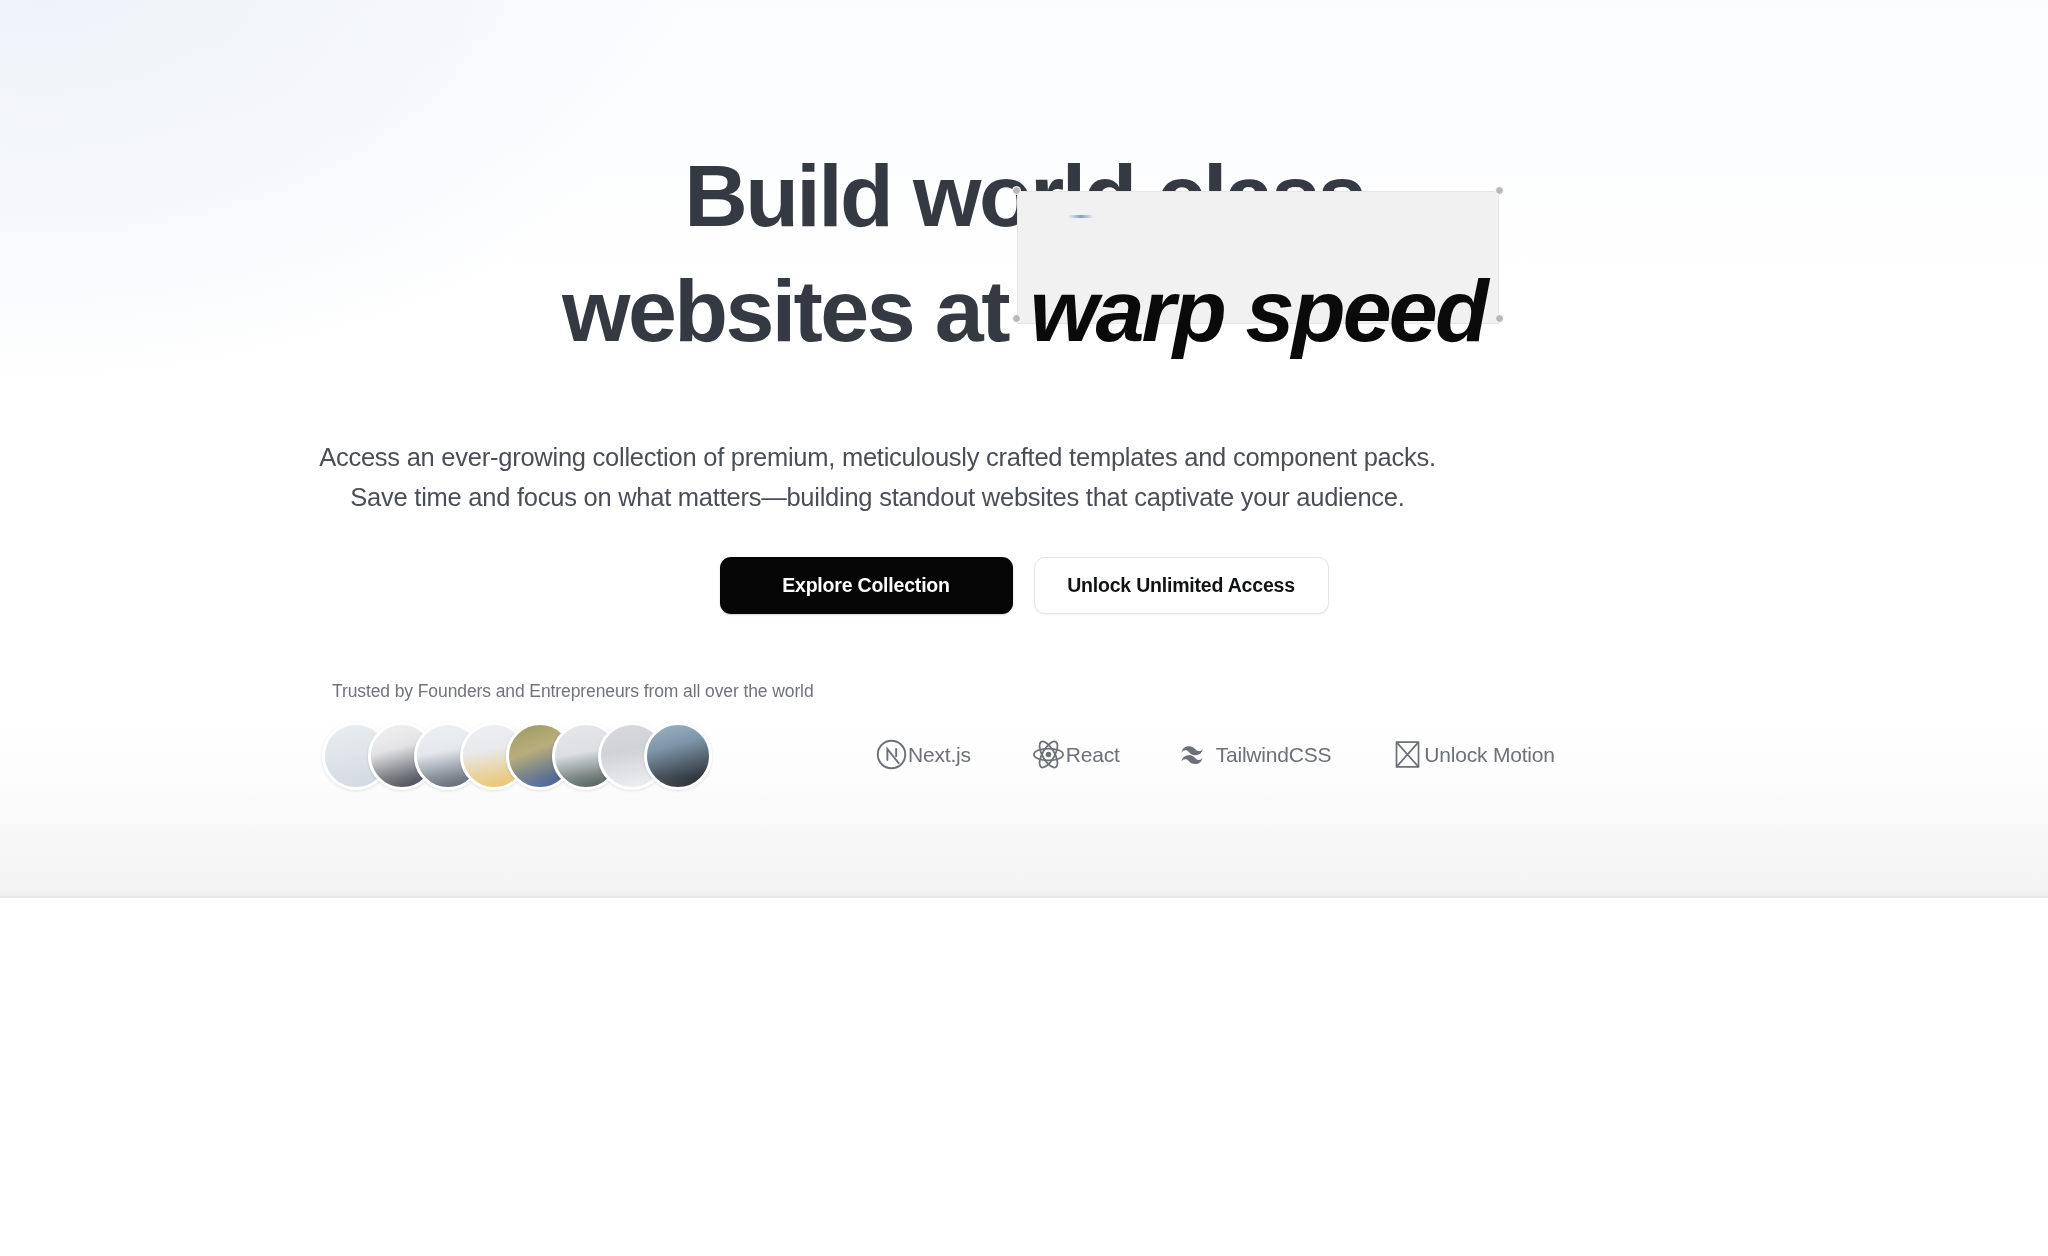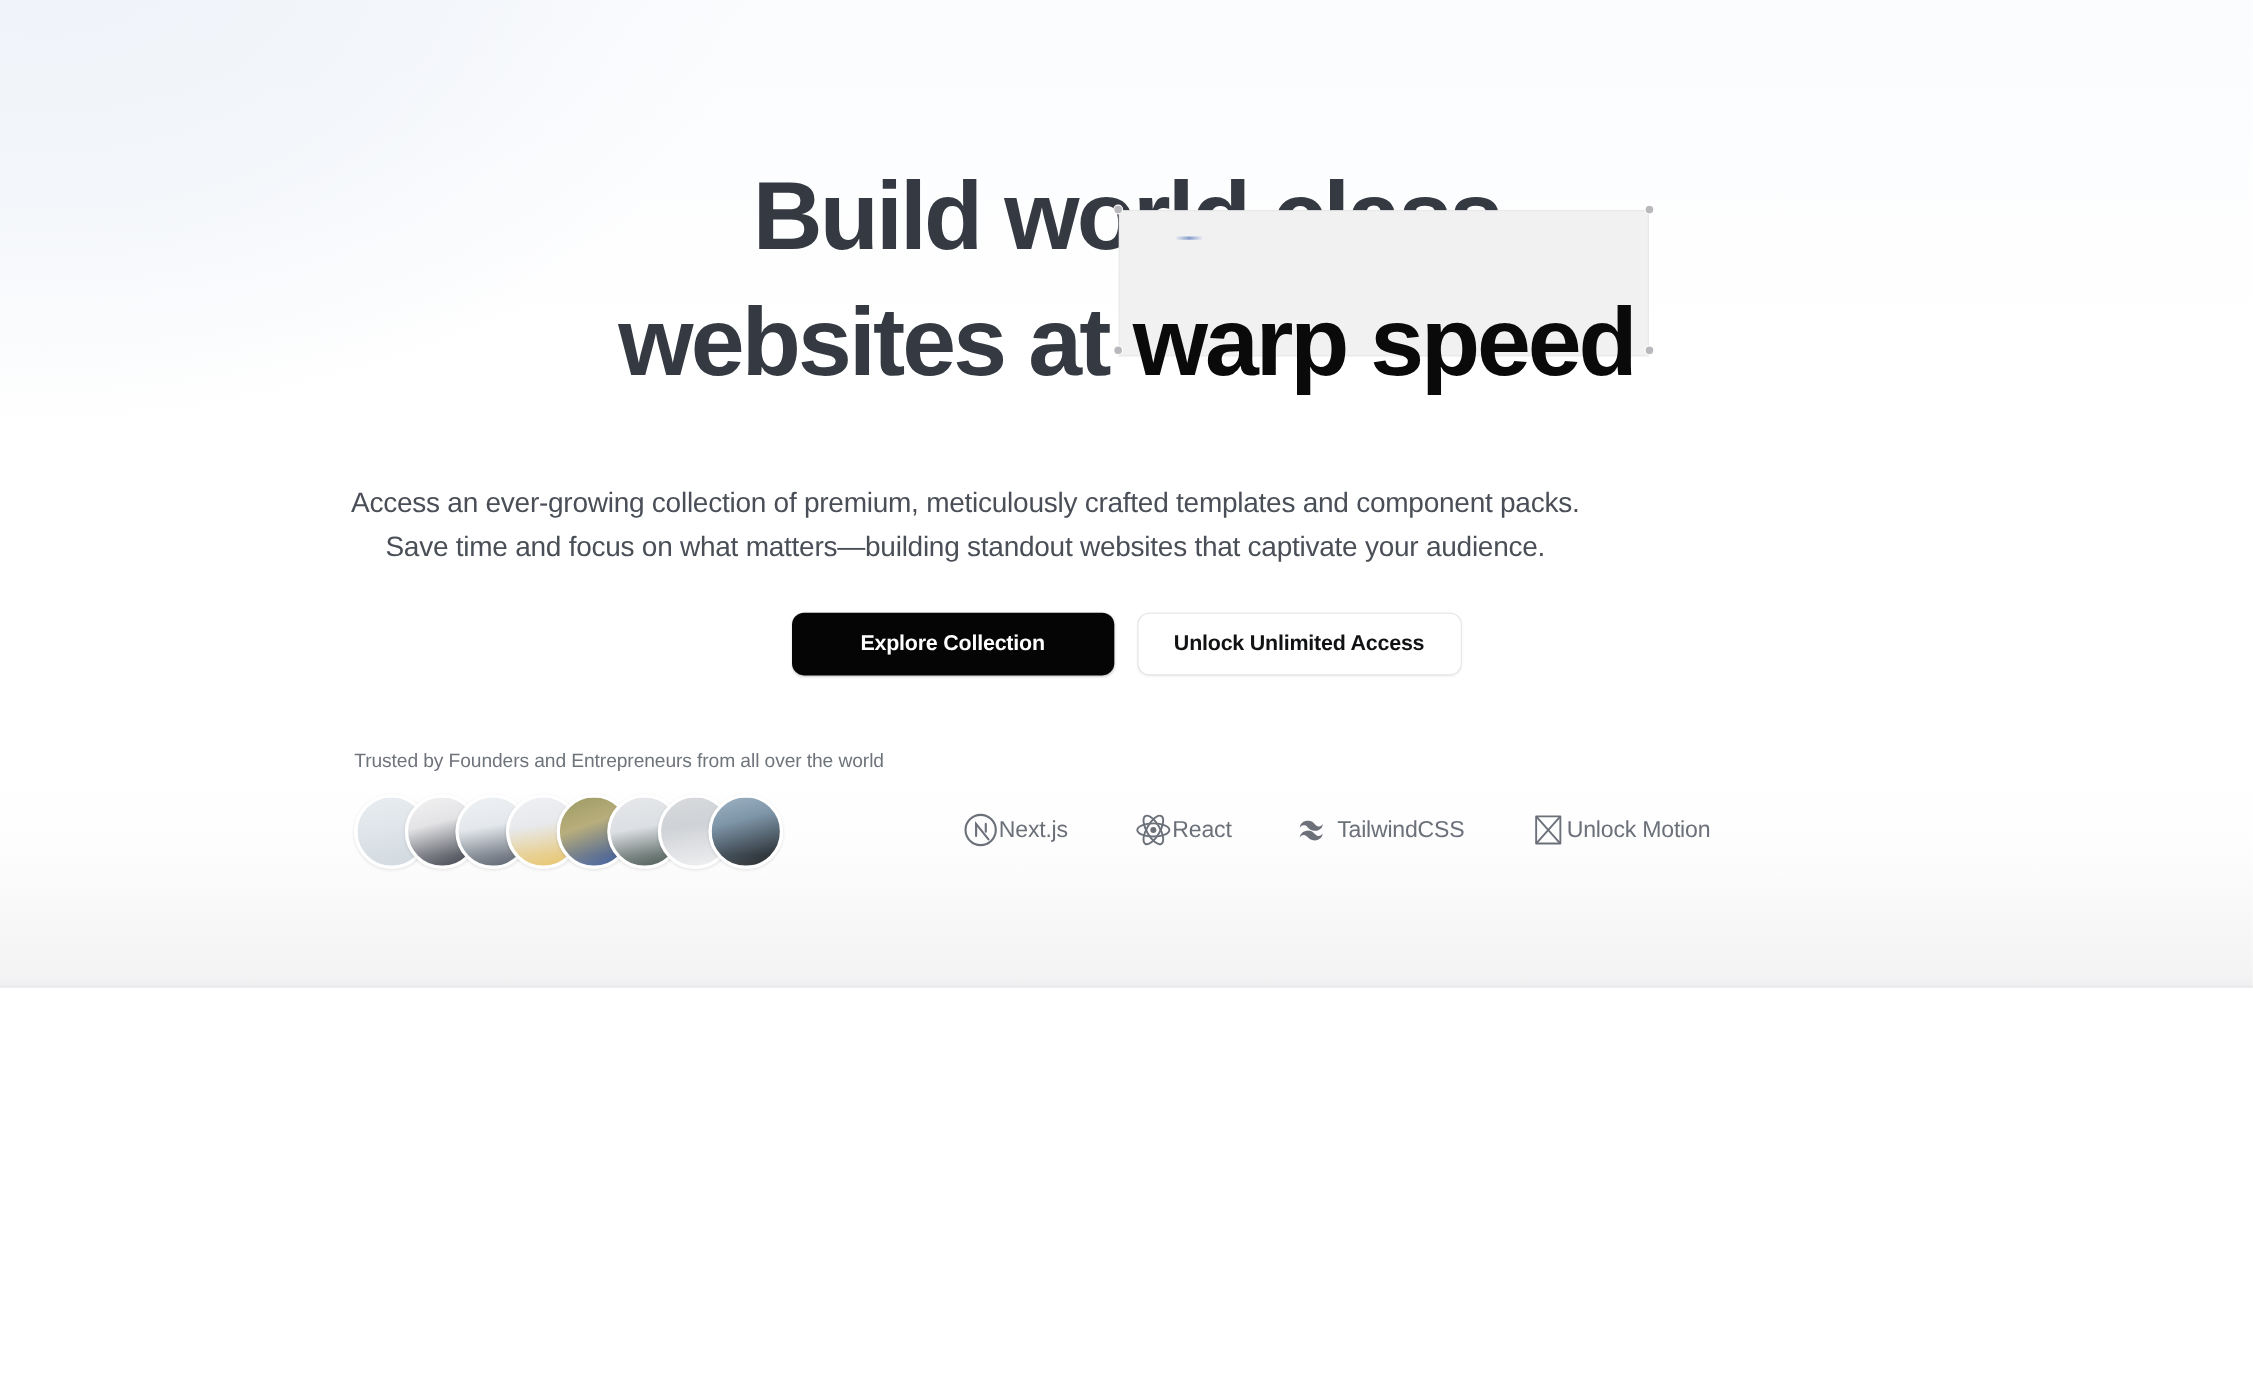--- a/index.html
+++ b/index.html
@@ -31,21 +31,21 @@
   .headline {
     position:absolute; left:0; top:138px; width:2048px;
     text-align:center;
     font-size:88px; line-height:115px;
     font-weight:700; letter-spacing:-2.6px;
     color:#353a42;
   }
   .headline .l2 { display:block; position:relative; }
 
   
-  .hl-wrap { position:relative; display:inline-block; }
+  .hl-wrap { position:relative; display:inline-block;font-style:italic; }
   .hl-box {
     position:absolute; left:-13px; top:-62px;
     width:calc(100% + 26px); height:133px;
     background:#f1f1f2;
     border:1px solid rgba(0,0,0,0.045);
   }
   .hl-text { position:relative; color:#0a0a0a; letter-spacing:-2.8px; }
   .hl-dot {
     position:absolute; width:9px; height:9px; border-radius:50%;
     background:#b9b9bd; border:1px solid #ffffff;
@@ -84,21 +84,21 @@
     box-shadow:0 1px 2px rgba(0,0,0,0.18);
   }
   .btn-secondary {
     width:295px; height:57px;
     background:#ffffff; color:#111214;
     border:1px solid #e4e4e7;
     box-shadow:0 1px 2px rgba(0,0,0,0.05);
   }
 
   .trust-label {
-    position:absolute; left:322px; top:681px;
+    position:absolute; left:332px; top:681px;
     font-size:17.5px; color:#6f747c; letter-spacing:-0.1px;
   }
 
   .social-row {
     position:absolute; left:322px; top:722px;
     display:flex; align-items:center;
   }
   .avatars { display:flex; align-items:center; }
   .av {
     width:68px; height:68px; border-radius:50%;

